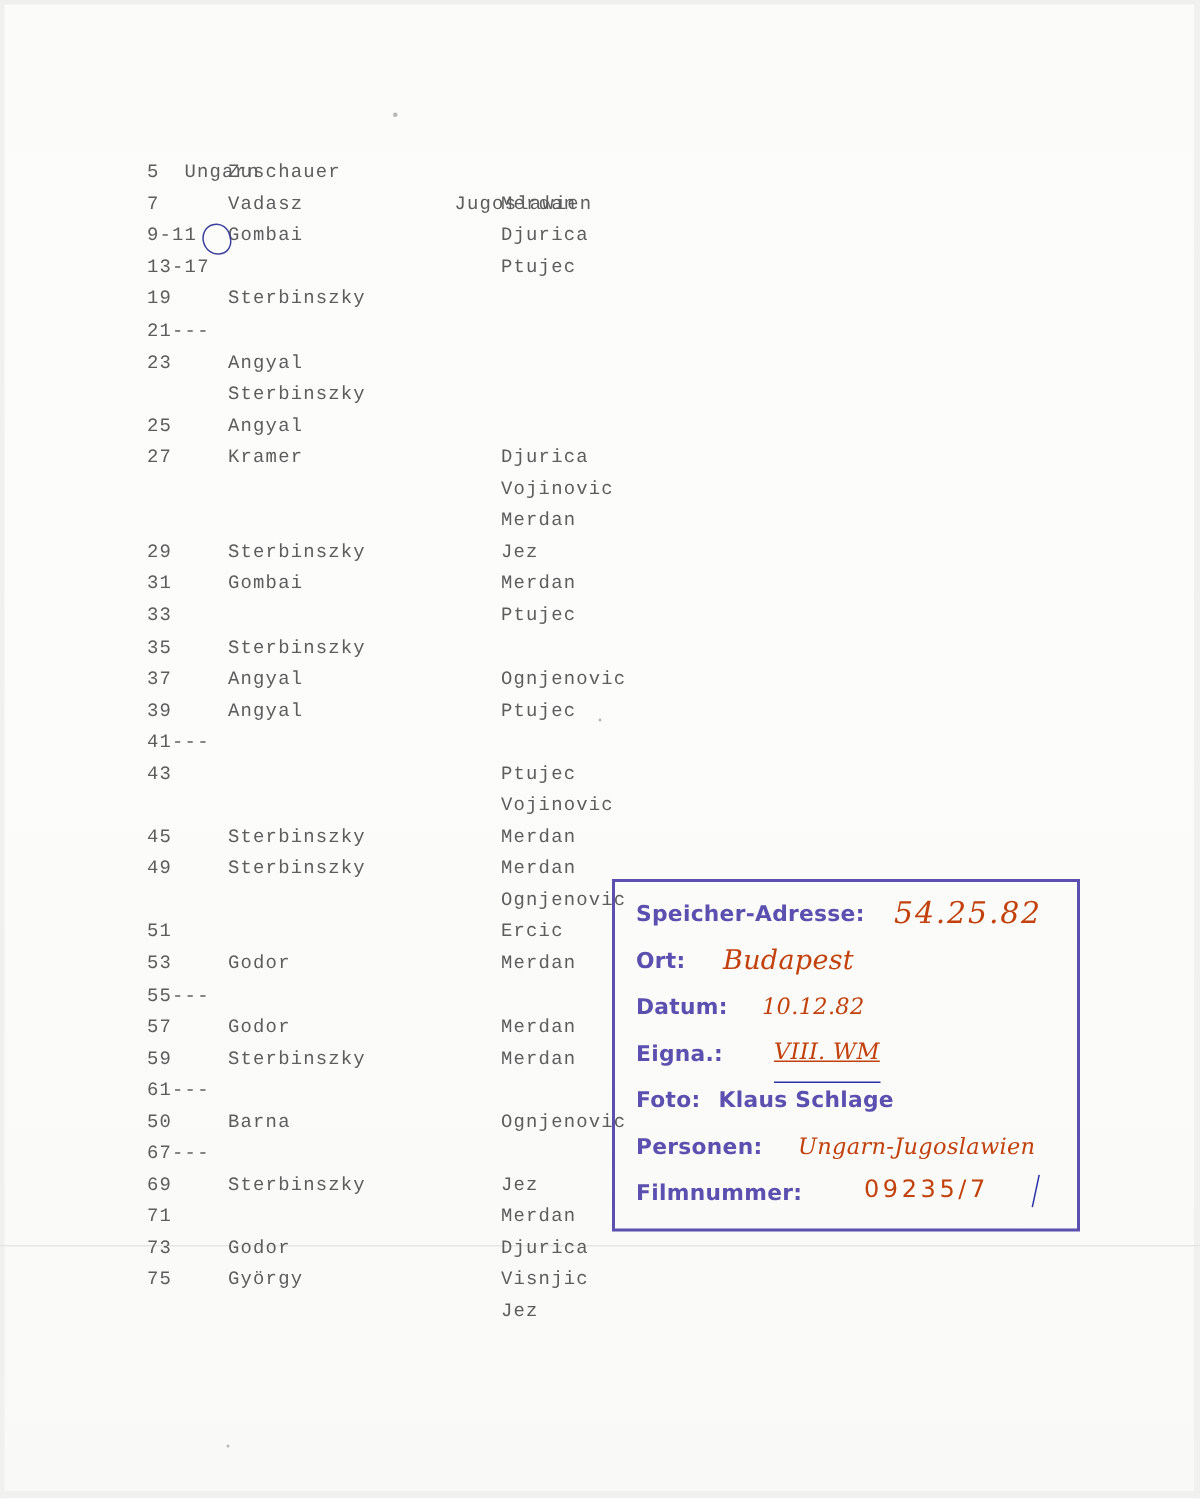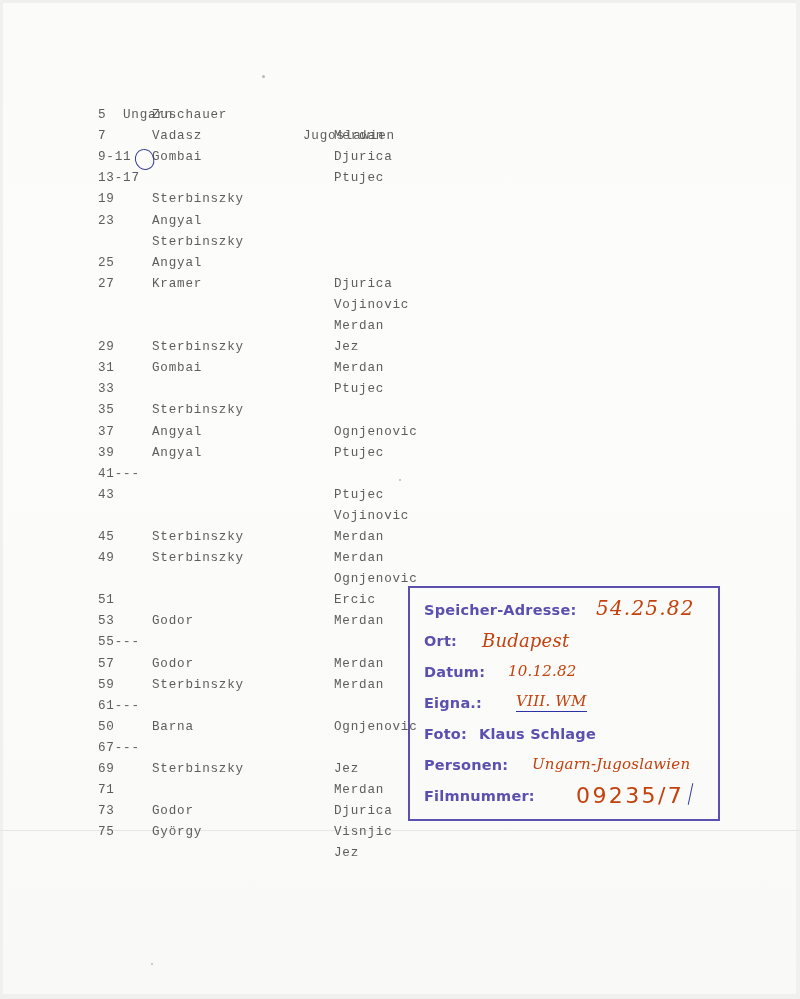--- a/index.html
+++ b/index.html
@@ -163,30 +163,31 @@
     top: -3px;
   }
   .st-value.mid {
     font-size: 18px;
   }
   .st-value.small {
     font-size: 15px;
   }
   .st-value.ul {
     border-bottom: 1.3px solid #2b31a8;
-    padding-bottom: 1px;
+    padding-bottom: 11px;
+    text-decoration: underline;
   }
   .st-row.foto .st-label,
   .st-row.film .st-label {
     font-weight: 600;
   }
   .st-value.filmnum {
     font-family: "DejaVu Sans", sans-serif;
     font-style: normal;
-    font-size: 22px;
+    font-size: 16px;
     letter-spacing: 2.4px;
   }
   .slash-box {
     position: absolute;
     border-left: 1.4px solid #2b31a8;
     height: 22px;
     transform: rotate(12deg);
   }
 </style>
 </head>
@@ -208,20 +209,21 @@
     <div class="hdr">
       <span class="h-hun">Ungarn</span>
       <span class="h-yug">Jugoslawien</span>
     </div>
 
     <div class="row"><span class="c-num">5</span><span class="c-hun">Zuschauer</span><span class="c-yug"></span></div>
     <div class="row"><span class="c-num">7</span><span class="c-hun">Vadasz</span><span class="c-yug">Merdan</span></div>
     <div class="row"><span class="c-num">9-11</span><span class="c-hun">Gombai</span><span class="c-yug">Djurica</span></div>
     <div class="row"><span class="c-num">13-17</span><span class="c-hun"></span><span class="c-yug">Ptujec</span></div>
     <div class="row"><span class="c-num">19</span><span class="c-hun">Sterbinszky</span><span class="c-yug"></span></div>
+    <div class="row"><span class="c-num">21---</span><span class="c-hun"></span><span class="c-yug"></span></div>
     <div class="row"><span class="c-num">23</span><span class="c-hun">Angyal</span><span class="c-yug"></span></div>
     <div class="row"><span class="c-num"></span><span class="c-hun">Sterbinszky</span><span class="c-yug"></span></div>
     <div class="row"><span class="c-num">25</span><span class="c-hun">Angyal</span><span class="c-yug"></span></div>
     <div class="row"><span class="c-num">27</span><span class="c-hun">Kramer</span><span class="c-yug">Djurica</span></div>
     <div class="row"><span class="c-num"></span><span class="c-hun"></span><span class="c-yug">Vojinovic</span></div>
     <div class="row"><span class="c-num"></span><span class="c-hun"></span><span class="c-yug">Merdan</span></div>
     <div class="row"><span class="c-num">29</span><span class="c-hun">Sterbinszky</span><span class="c-yug">Jez</span></div>
     <div class="row"><span class="c-num">31</span><span class="c-hun">Gombai</span><span class="c-yug">Merdan</span></div>
     <div class="row"><span class="c-num">33</span><span class="c-hun"></span><span class="c-yug">Ptujec</span></div>
     <div class="row"><span class="c-num">35</span><span class="c-hun">Sterbinszky</span><span class="c-yug"></span></div>

